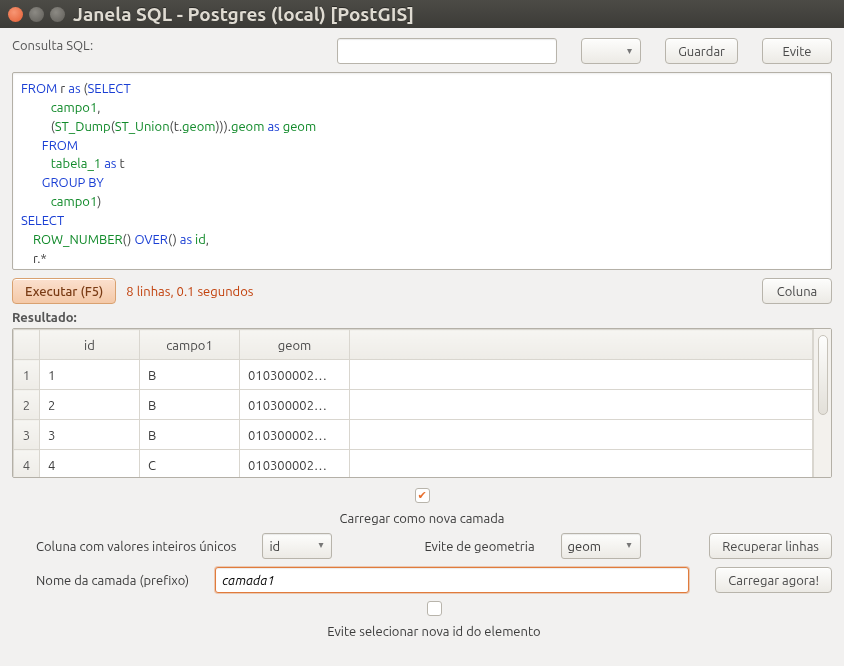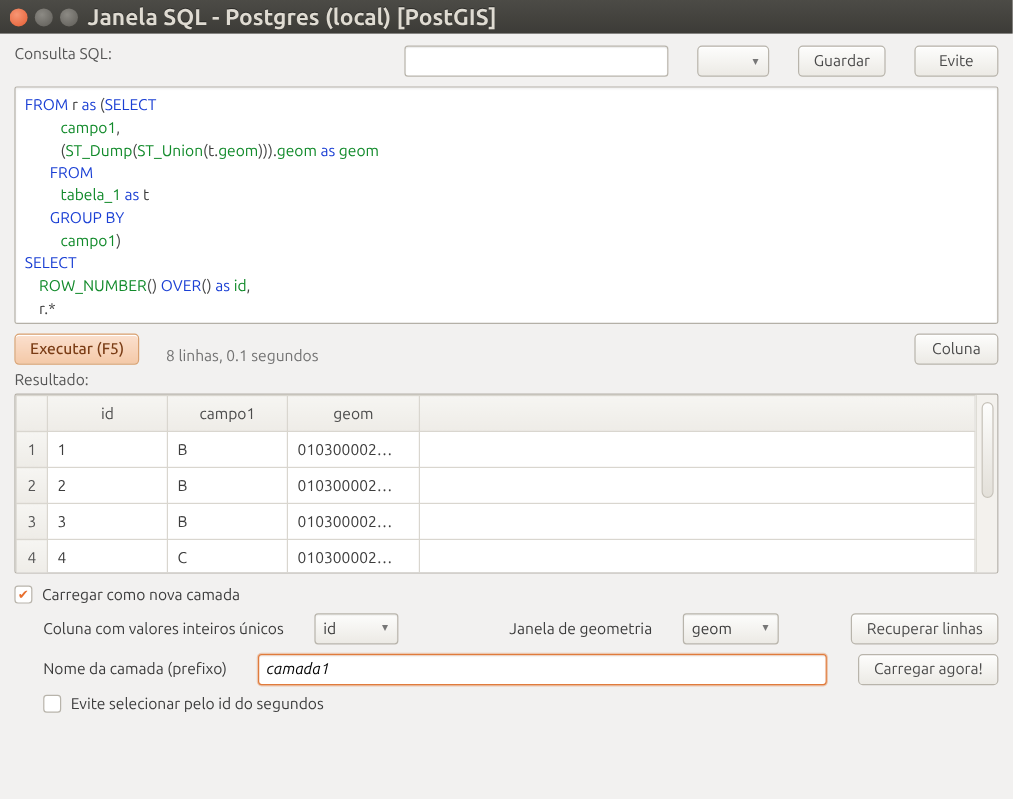--- a/index.html
+++ b/index.html
@@ -108,26 +108,26 @@
     height: 198px;
     overflow: auto;
     white-space: pre;
     box-shadow: inset 0 1px 2px rgba(0,0,0,.08);
   }
   .kw { color: #1a3fd4; }
   .ident { color: #118a2a; }
   .punct { color: #444; }
   .exec-bar {
     display: flex;
-    align-items: flex-end;
-    gap: 22px;
+    align-items: center;
+    gap: 10px;
     margin-top: 8px;
   }
-  .status-text { color: #737373; }
-  .result-label { margin-top: 6px; margin-bottom: 4px; color: #555; }
+  .status-text { color: #c2410c; }
+  .result-label { margin-top: 6px; margin-bottom: 4px; color: #555; font-weight: bold; }
   .table-wrap {
     border: 1px solid #b4b0a7;
     background: #fff;
     border-radius: 2px;
     height: 150px;
     overflow: hidden;
     display: grid;
     grid-template-columns: 1fr 18px;
     box-shadow: inset 0 1px 2px rgba(0,0,0,.06);
   }
@@ -170,21 +170,21 @@
     width: 10px;
     background: linear-gradient(to bottom, #fdfdfc, #e3e0d9);
     border: 1px solid #c6c2b9;
     border-radius: 5px;
     margin-top: 6px;
     height: 80px;
   }
   .layer-panel {
     margin-top: 10px;
   }
-  .chkrow { display: flex; align-items: center; gap: 8px; margin: 4px 0; }
+  .chkrow { display: flex; align-items: center; gap: 8px; margin: 4px 0; flex-direction: column; }
   .chk {
     width: 15px; height: 15px;
     border: 1px solid #b8b4ab;
     border-radius: 3px;
     background: #fff;
     display: inline-flex;
     align-items: center;
     justify-content: center;
     font-size: 11px;
     color: #e86f2e;
@@ -315,35 +315,35 @@
         <span>Carregar como nova camada</span>
       </div>
 
       <div class="sub">
         <div class="form-row">
           <span>Coluna com valores inteiros únicos</span>
           <div class="combo drop" style="width:70px">
             <span>id</span>
           </div>
           <div style="width:40px"></div>
-          <span>Janela de geometria</span>
+          <span>Evite de geometria</span>
           <div class="combo drop" style="width:80px">
             <span>geom</span>
           </div>
           <div class="spacer"></div>
           <button class="btn">Recuperar linhas</button>
         </div>
 
         <div class="form-row">
           <span>Nome da camada (prefixo)</span>
           <input class="text-input orange-focus" style="flex: 1 1 0%; font-style: italic;" value="camada1">
           <button class="btn">Carregar agora!</button>
         </div>
 
         <div class="chkrow" style="margin-top:2px">
           <span class="chk"></span>
-          <span>Evite selecionar pelo id do segundos</span>
+          <span>Evite selecionar nova id do elemento</span>
         </div>
       </div>
     </div>
 
   </div>
 </div>
 
 </body></html>

